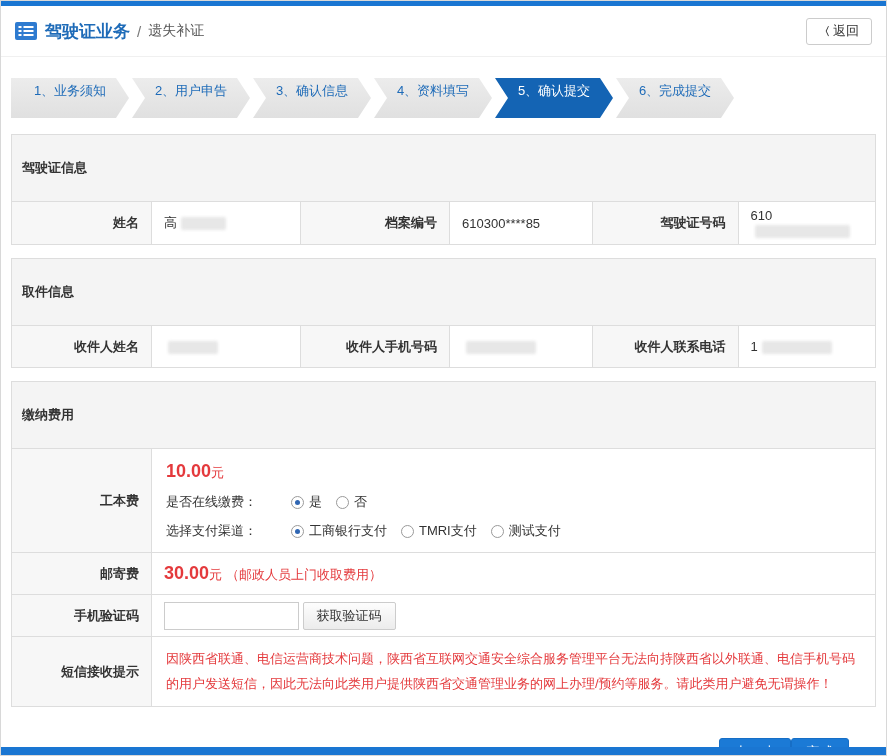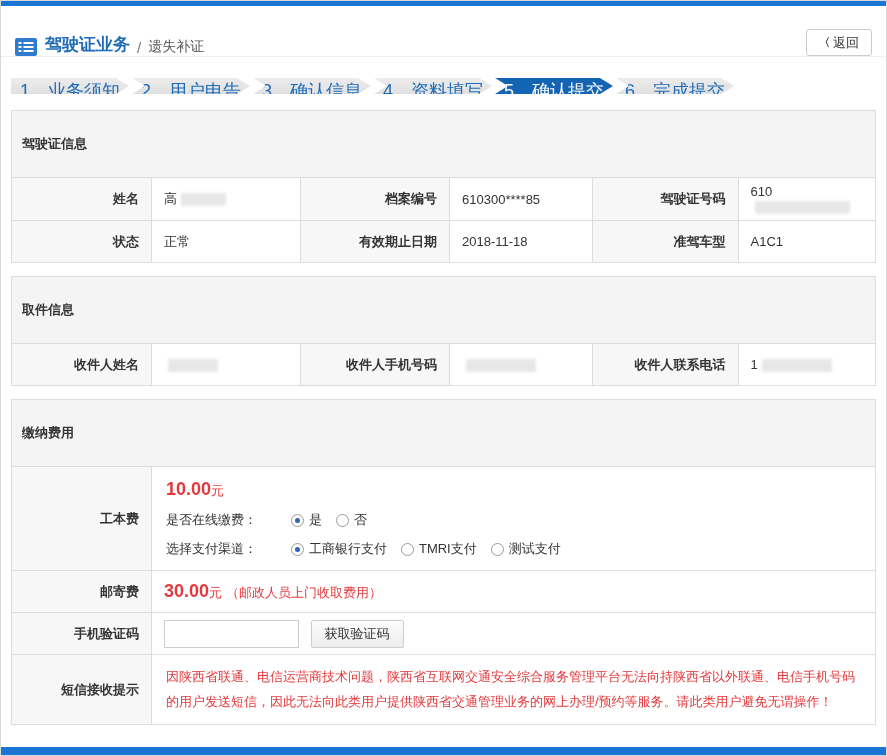--- a/index.html
+++ b/index.html
@@ -6,33 +6,33 @@
   html,body{width:887px}
   body{
     height:756px;position:relative;background:#fff;color:#333;
     font-family:"Liberation Sans","DejaVu Sans",sans-serif;font-size:13px;
     border:1px solid #d8d8d8;overflow:hidden;
   }
   .topbar{height:5px;background:#1a76d2}
   .bottombar{position:absolute;left:0;right:0;bottom:0;height:8px;background:#1a76d2}
 
   
-  .header{height:51px;display:flex;align-items:flex-end;padding:0 14px;border-bottom:1px solid #f0f0f0}
+  .header{height:51px;display:flex;align-items:center;padding:0 14px;border-bottom:1px solid #f0f0f0}
   .hicon{display:flex;margin-right:8px}
   .htitle{color:#1e6bb8;font-size:17px;font-weight:bold}
   .hsep{margin:0 7px;color:#777;font-size:15px}
   .hsub{color:#555;font-size:14px}
   .back-btn{margin-left:auto;background:#fff;border:1px solid #ccc;border-radius:3px;height:27px;
     padding:0 12px;font-size:13px;color:#333;display:flex;align-items:center;gap:3px;cursor:pointer;
     font-family:inherit}
   .back-ic{font-size:11px;font-weight:bold}
 
   
   .steps{display:flex;gap:3px;padding:21px 10px 16px;background:#fff}
-  .step{width:118px;height:16px;line-height:26px;text-align:center;font-size:18px;color:#1e6bb8;
+  .step{width:118px;height:40px;line-height:26px;text-align:center;font-size:13px;color:#1e6bb8;
     background:linear-gradient(#ececec,#e0e0e0);cursor:pointer;
     clip-path:polygon(0 0,calc(100% - 13px) 0,100% 50%,calc(100% - 13px) 100%,0 100%,13px 50%)}
   .step.first{clip-path:polygon(0 0,calc(100% - 13px) 0,100% 50%,calc(100% - 13px) 100%,0 100%)}
   .step.active{background:#1464b4;color:#fff}
 
   main{padding:0 10px}
   section{margin-bottom:13px}
   .sec-h{background:#f4f4f4;border:1px solid #ddd;padding:24px 10px;font-weight:bold;color:#333;font-size:13px}
   table{width:100%;border-collapse:collapse;table-layout:fixed;margin-top:-1px}
   td{border:1px solid #ddd;height:42px;padding:6px 12px;font-size:13px;vertical-align:middle;background:#fff}
@@ -50,21 +50,21 @@
   .radio-row{display:flex;align-items:center;margin-top:11px}
   .radio-q{margin-right:20px}
   .radio{width:13px;height:13px;border:1px solid #9a9a9a;border-radius:50%;background:#fff;
     display:inline-block;position:relative;margin:0 5px 0 14px;cursor:pointer;flex:none}
   .radio.checked::after{content:"";position:absolute;left:3px;top:3px;width:5px;height:5px;
     background:#2f66b3;border-radius:50%}
   .radio-label{cursor:pointer}
 
   .sms-input{width:135px;height:28px;border:1px solid #ccc;padding:0 6px;font-size:13px;
     font-family:inherit;vertical-align:middle}
-  .code-btn{height:28px;margin-left:8px;padding:0 13px;background:linear-gradient(#fdfdfd,#ececec);
+  .code-btn{height:28px;margin-left:0;padding:0 13px;background:linear-gradient(#fdfdfd,#ececec);
     border:1px solid #ccc;border-radius:2px;font-size:13px;color:#333;cursor:pointer;
     font-family:inherit;vertical-align:middle}
 
   .notice{color:#e4393c;line-height:1.9;padding:4px 2px}
 
   
   .footer{display:flex;justify-content:flex-end;padding:18px 27px 0}
   .btn-blue{min-width:58px;height:30px;background:#1b7ad6;color:#fff;border:1px solid #166ec6;
     border-radius:3px;font-size:14px;padding:0 14px;cursor:pointer;font-family:inherit}
 </style>
@@ -117,28 +117,20 @@
           <col>
         </colgroup>
       <tbody>
           <tr>
         <td class="lbl">姓名</td>
         <td><span>高</span><span class="redact w45"></span></td>
         <td class="lbl">档案编号</td>
         <td>610300****85</td>
         <td class="lbl">驾驶证号码</td>
         <td><span>610</span><span class="redact w95"></span></td>
-      </tr>
-      <tr>
-        <td class="lbl">状态</td>
-        <td>正常</td>
-        <td class="lbl">有效期止日期</td>
-        <td>2018-11-18</td>
-        <td class="lbl">准驾车型</td>
-        <td>A1C1</td>
       </tr>
     </tbody>
       </table>
   </section>
 
   <section>
     <div class="sec-h">取件信息</div>
     <table>
       <colgroup>
           <col style="width:16.2%">

